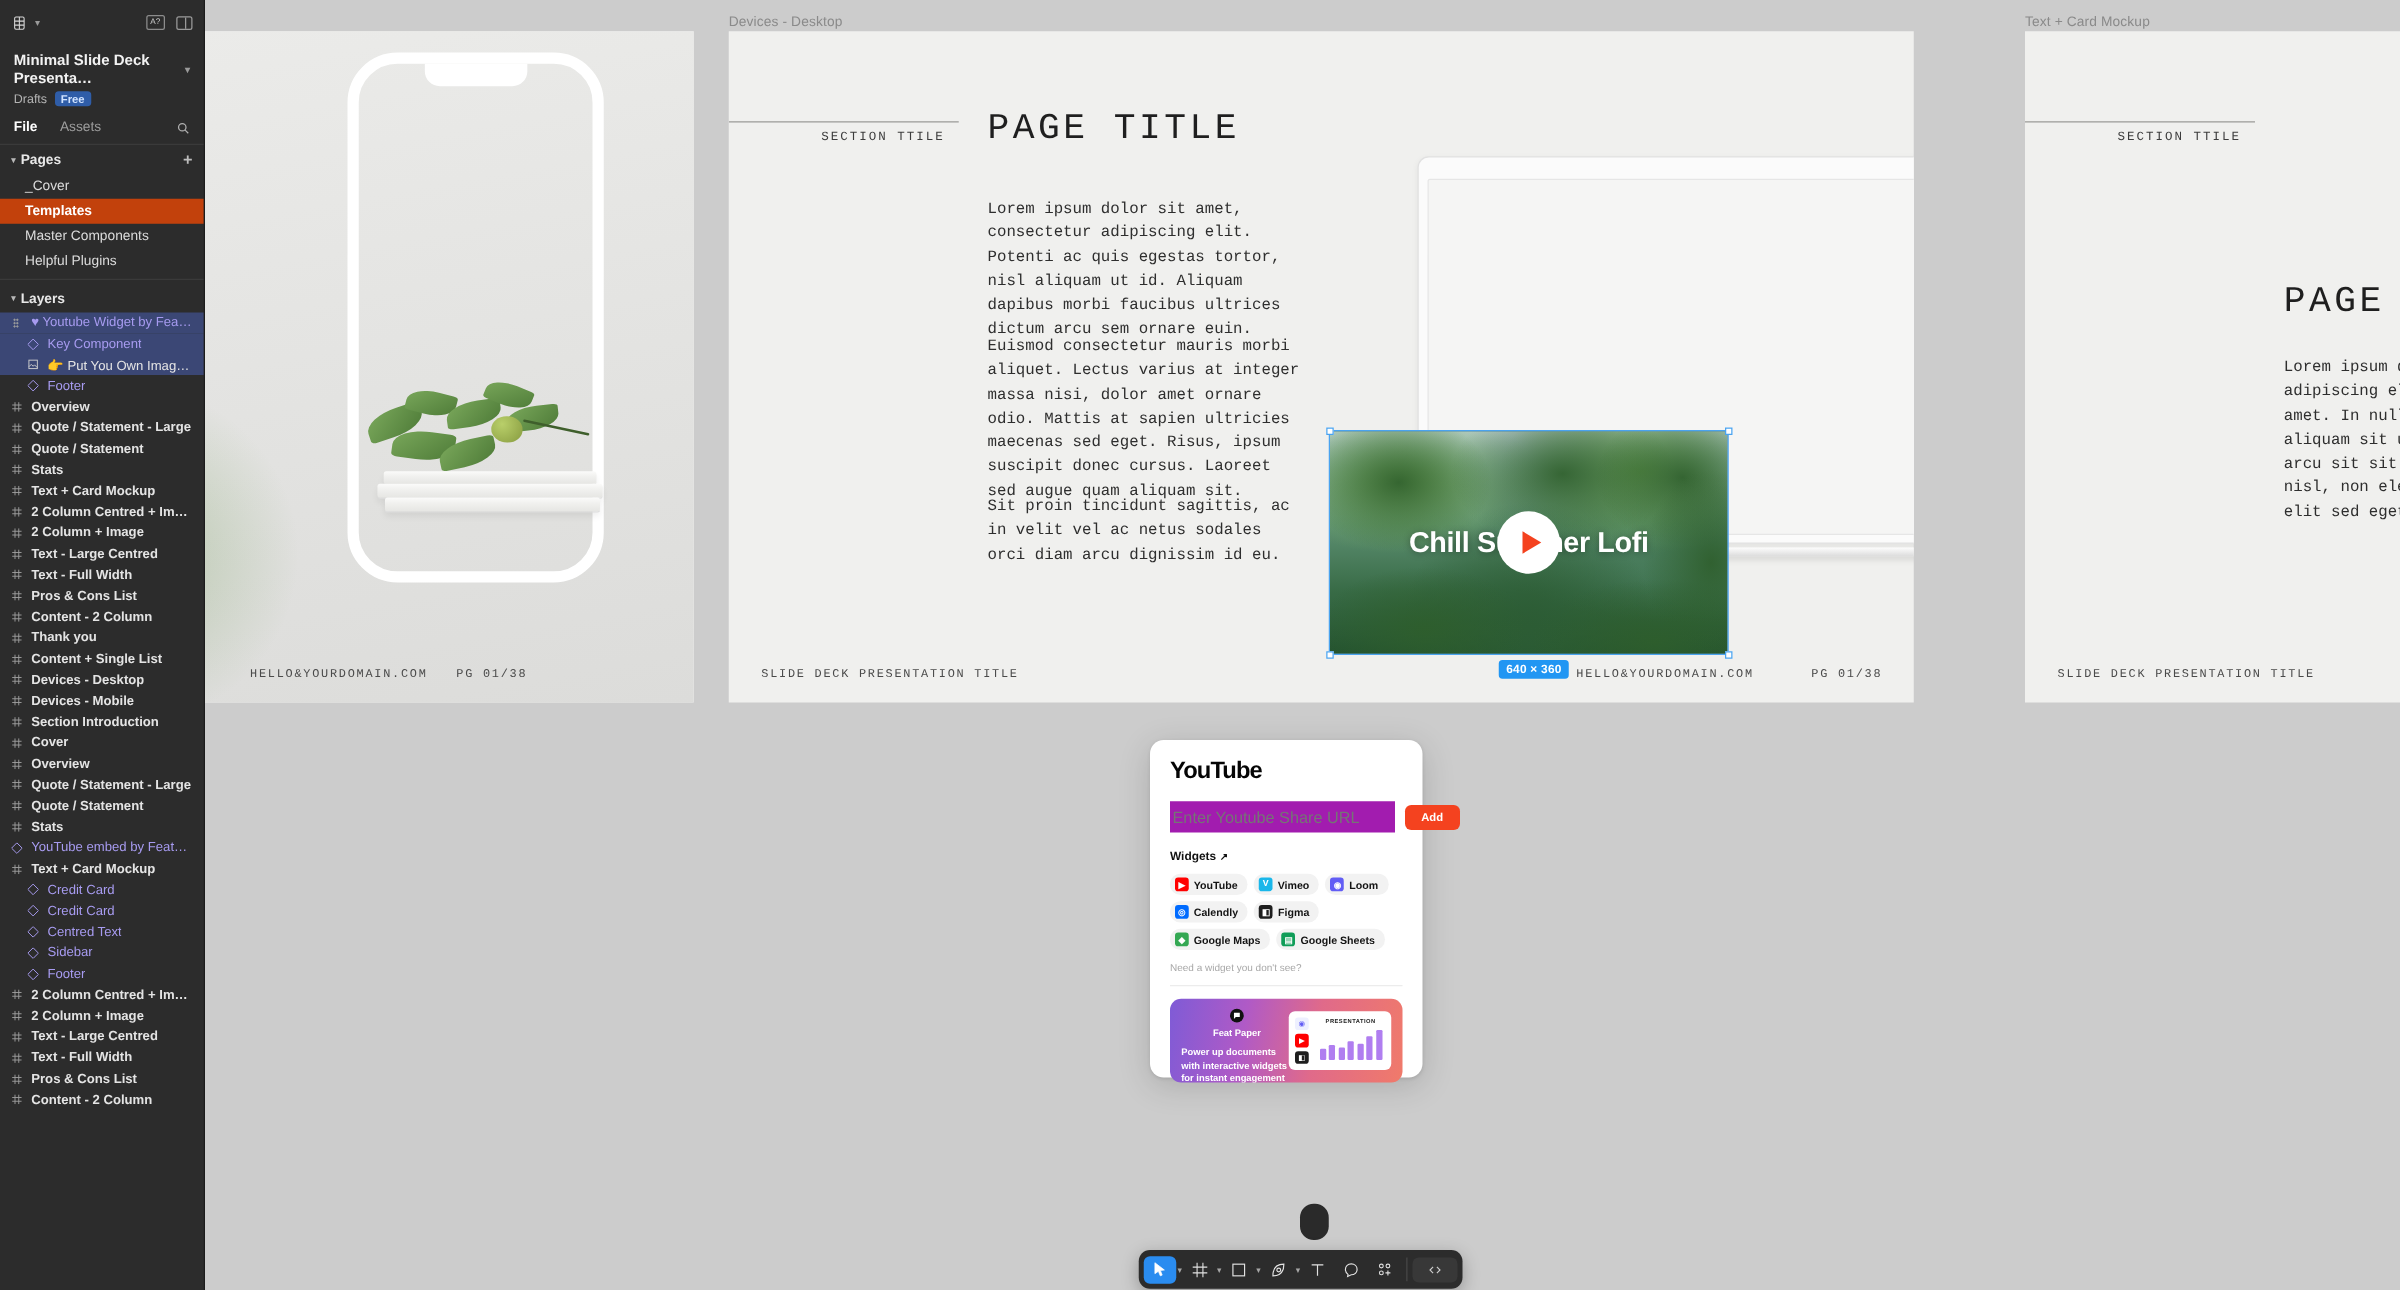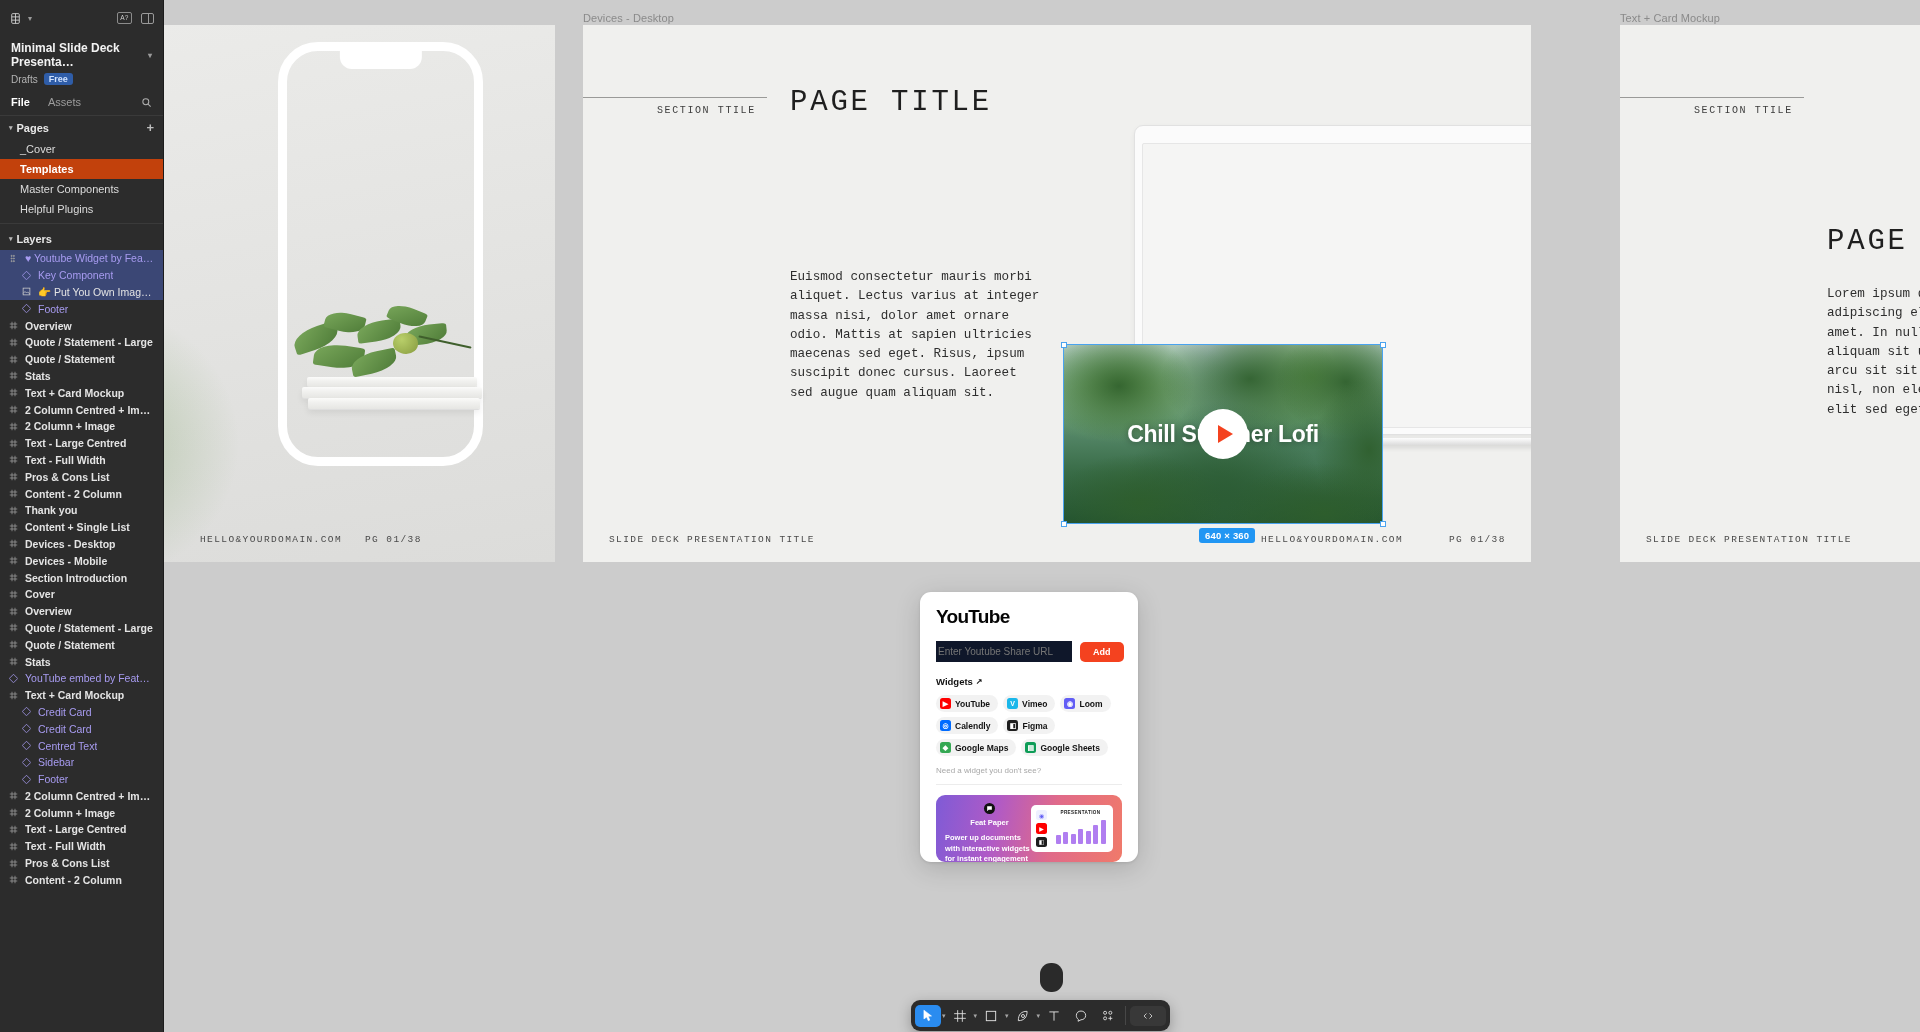--- a/index.html
+++ b/index.html
@@ -316,22 +316,22 @@
     border-radius: 11px;
     box-shadow: 0 6px 26px rgba(0,0,0,.16), 0 1px 3px rgba(0,0,0,.10);
     padding: 14px 16px 0 16px;
     z-index: 15;
   }
   .wp-title { font-size: 19px; font-weight: 700; letter-spacing: -.7px; color: #050505; }
   .wp-inputrow { display: flex; align-items: center; gap: 8px; margin-top: 13px; }
   .wp-input {
     flex: 1;
     border: none; outline: none;
-    background: #0f172a;
-    font-size: 10px;
+    background: #a21caf;
+    font-size: 13px;
     color: #b5b5b5;
     font-family: "Liberation Sans", sans-serif;
     padding: 5px 2px;
   }
   .wp-add {
     background: #f4421f; color: #fff;
     font-size: 9px; font-weight: 700;
     border: none; border-radius: 5px;
     padding: 5px 13px;
     cursor: pointer;
@@ -466,27 +466,36 @@
       </div>
     </div>
 
     <div class="slide" id="slide-b">
 
       <div class="section-rule" style="left:0; top:72px; width:184px;"></div>
       <div class="section-title" style="left:74px; top:80px;">SECTION TTILE</div>
 
       <div class="page-title" style="left:207px; top:61px;">PAGE TITLE</div>
 
+      <div class="body-copy" style="left:207px; top:133px;">Lorem ipsum dolor sit amet,
+consectetur adipiscing elit.
+Potenti ac quis egestas tortor,
+nisl aliquam ut id. Aliquam
+dapibus morbi faucibus ultrices
+dictum arcu sem ornare euin.</div>
       <div class="body-copy" style="left:207px; top:243px;">Euismod consectetur mauris morbi
 aliquet. Lectus varius at integer
 massa nisi, dolor amet ornare
 odio. Mattis at sapien ultricies
 maecenas sed eget. Risus, ipsum
 suscipit donec cursus. Laoreet
 sed augue quam aliquam sit.</div>
+      <div class="body-copy" style="left:207px; top:371px;">Sit proin tincidunt sagittis, ac
+in velit vel ac netus sodales
+orci diam arcu dignissim id eu.</div>
 
       <div class="laptop" style="left:551px; top:100px; width:460px; height:310px;"></div>
       <div class="laptop-screen" style="left:559px; top:118px; width:444px; height:285px;"></div>
       <div class="laptop-base" style="left:540px; top:413px; width:485px;"></div>
 
       <div class="slide-footer">
         <span class="sf" style="left:26px;">SLIDE DECK PRESENTATION TITLE</span>
         <span class="sf" style="left:678px;">HELLO&amp;YOURDOMAIN.COM</span>
         <span class="sf" style="left:866px;">PG 01/38</span>
       </div>

